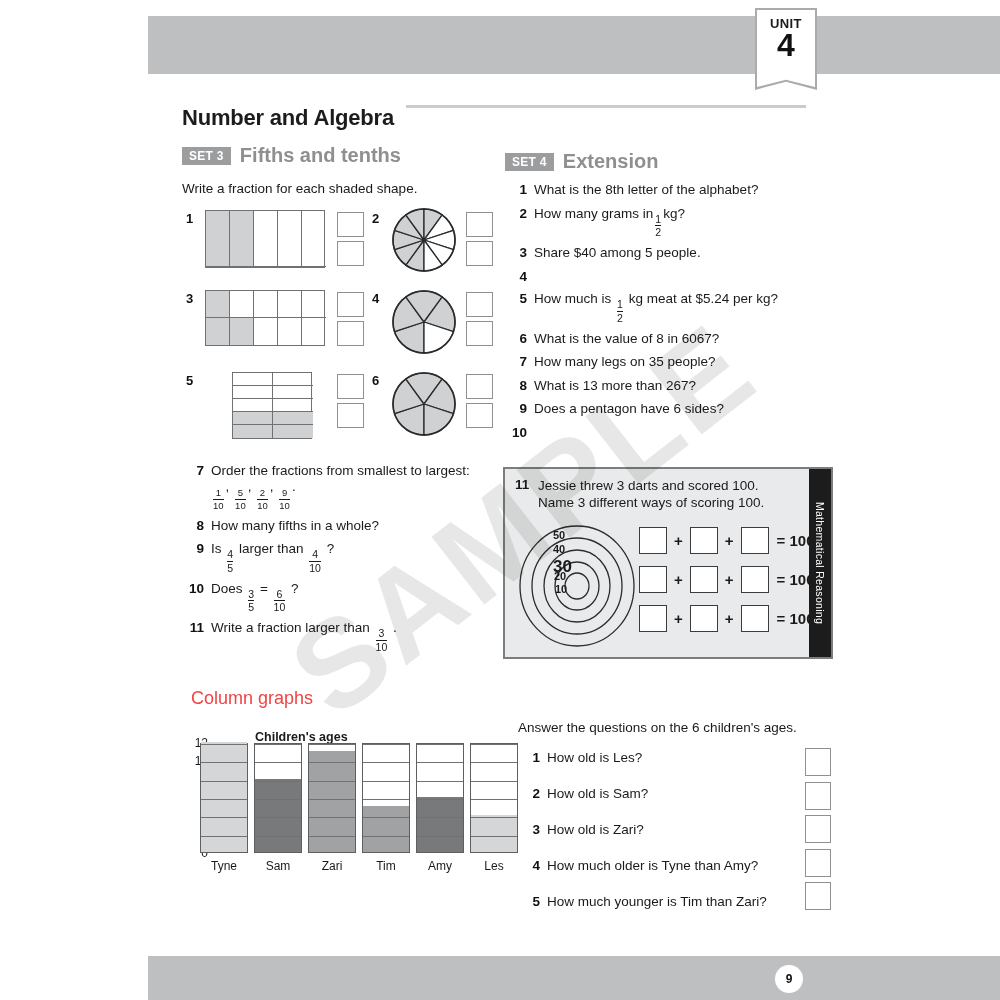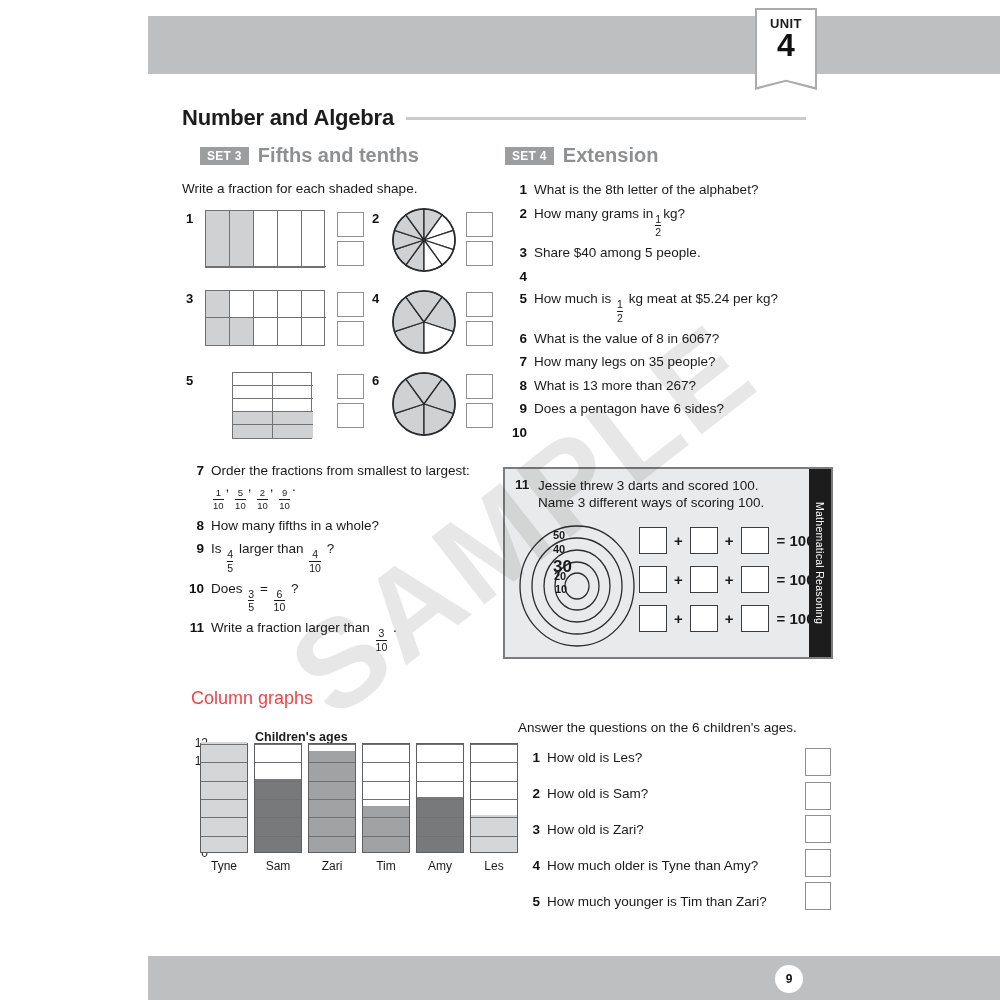--- a/index.html
+++ b/index.html
@@ -44,21 +44,21 @@
   }
 
   
   .pagenum{
     position:absolute;left:775px;top:957px;width:28px;height:28px;border-radius:50%;
     background:#fff;color:#111;font-size:12px;font-weight:bold;
     display:flex;align-items:center;justify-content:center;
   }
 
   
-  .sec-head{position:absolute;display:flex;align-items:center;}
+  .sec-head{position:absolute;display:flex;align-items:flex-start;}
   .sec-head .t1{font-size:22px;font-weight:bold;color:#1c1c1c;letter-spacing:-0.2px;}
   .sec-head .t2{font-size:18px;color:#ef4444;margin-left:9px;font-weight:normal;}
   .sec-head .rule{height:3px;background:#c9cbcd;margin-left:12px;}
 
   
   .setrow{position:absolute;display:flex;align-items:center;}
   .setbadge{
     background:#9b9d9f;color:#fff;font-size:12px;font-weight:bold;
     padding:3px 7px 3px 7px;letter-spacing:0.3px;line-height:12px;
   }
@@ -150,26 +150,26 @@
     <div class="u-num">4</div>
   </div>
 
   <div class="pagenum">9</div>
 
   <div class="sec-head" style="left:182px;top:97px;width:640px;">
     <span class="t1">Number and Algebra</span>
     <span class="rule" style="width:400px;"></span>
   </div>
 
-  <div class="setrow" style="left:200px;top:136px;">
+  <div class="setrow" style="left:182px;top:136px;">
     <span class="setbadge">SET 3</span>
     <span class="settitle">Fifths and tenths</span>
   </div>
 
-  <div class="setrow" style="left:505px;top:136px;">
+  <div class="setrow" style="left:505px;top:142px;">
     <span class="setbadge">SET 4</span>
     <span class="settitle">Extension</span>
   </div>
 
   <div class="instr" style="left:182px;top:173px;">Write a fraction for each shaded shape.</div>
 
   <div class="idx" style="left:186px;top:203px;">1</div>
   <div class="shape" style="left:205px;top:202px;">
     <div class="grid" style="grid-template-columns:repeat(5,24px);grid-template-rows:56px;width:120px;">
       <div class="cell on"></div>

